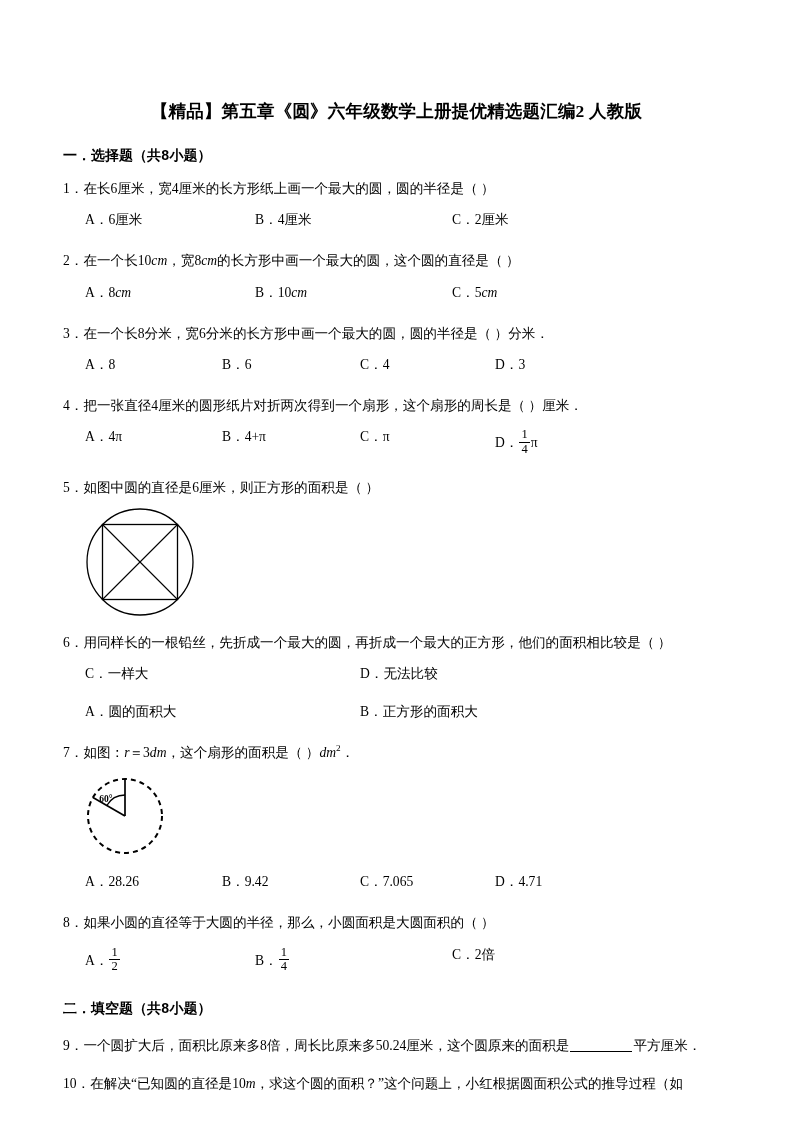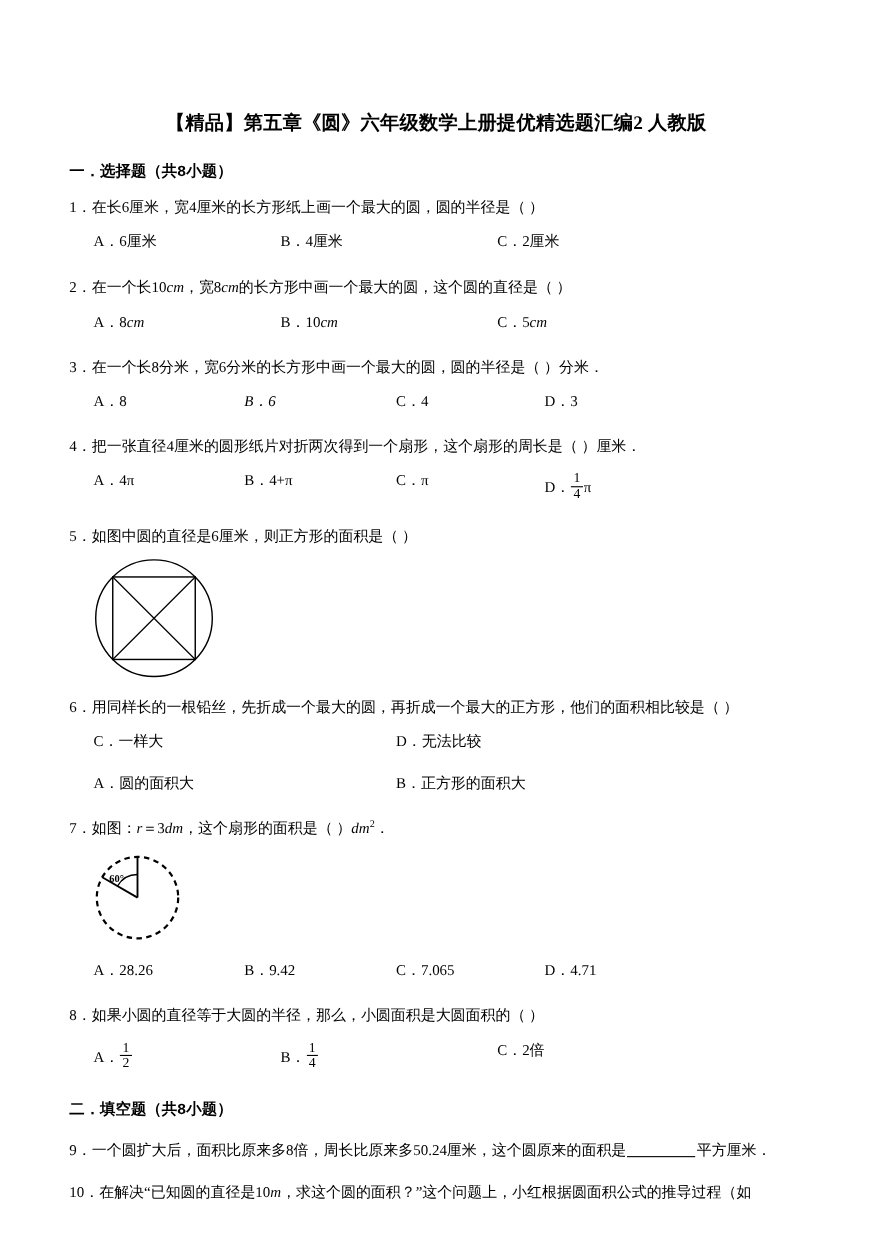--- a/index.html
+++ b/index.html
@@ -130,21 +130,21 @@
   </div>
   <div class="opts">
     <span class="opt" style="left:30px;"><span>A．8</span><span class="it">cm</span></span>
     <span class="opt" style="left:200px;"><span>B．10</span><span class="it">cm</span></span>
     <span class="opt" style="left:397px;"><span>C．5</span><span class="it">cm</span></span>
   </div>
 
   <div class="q q-stem">3．在一个长8分米，宽6分米的长方形中画一个最大的圆，圆的半径是（      ）分米．</div>
   <div class="opts">
     <span class="opt" style="left:30px;">A．8</span>
-    <span class="opt" style="left:167px;font-style:italic;">B．6</span>
+    <span class="opt" style="left:167px;">B．6</span>
     <span class="opt" style="left:305px;">C．4</span>
     <span class="opt" style="left:440px;">D．3</span>
   </div>
 
   <div class="q q-stem">4．把一张直径4厘米的圆形纸片对折两次得到一个扇形，这个扇形的周长是（      ）厘米．</div>
   <div class="opts tall">
     <span class="opt" style="left:30px;">A．4π</span>
     <span class="opt" style="left:167px;">B．4+π</span>
     <span class="opt" style="left:305px;">C．π</span>
     <span class="opt" style="left:440px;"><span>D．</span><span class="frac"><span class="num">1</span><span class="den">4</span></span><span>π</span></span>

